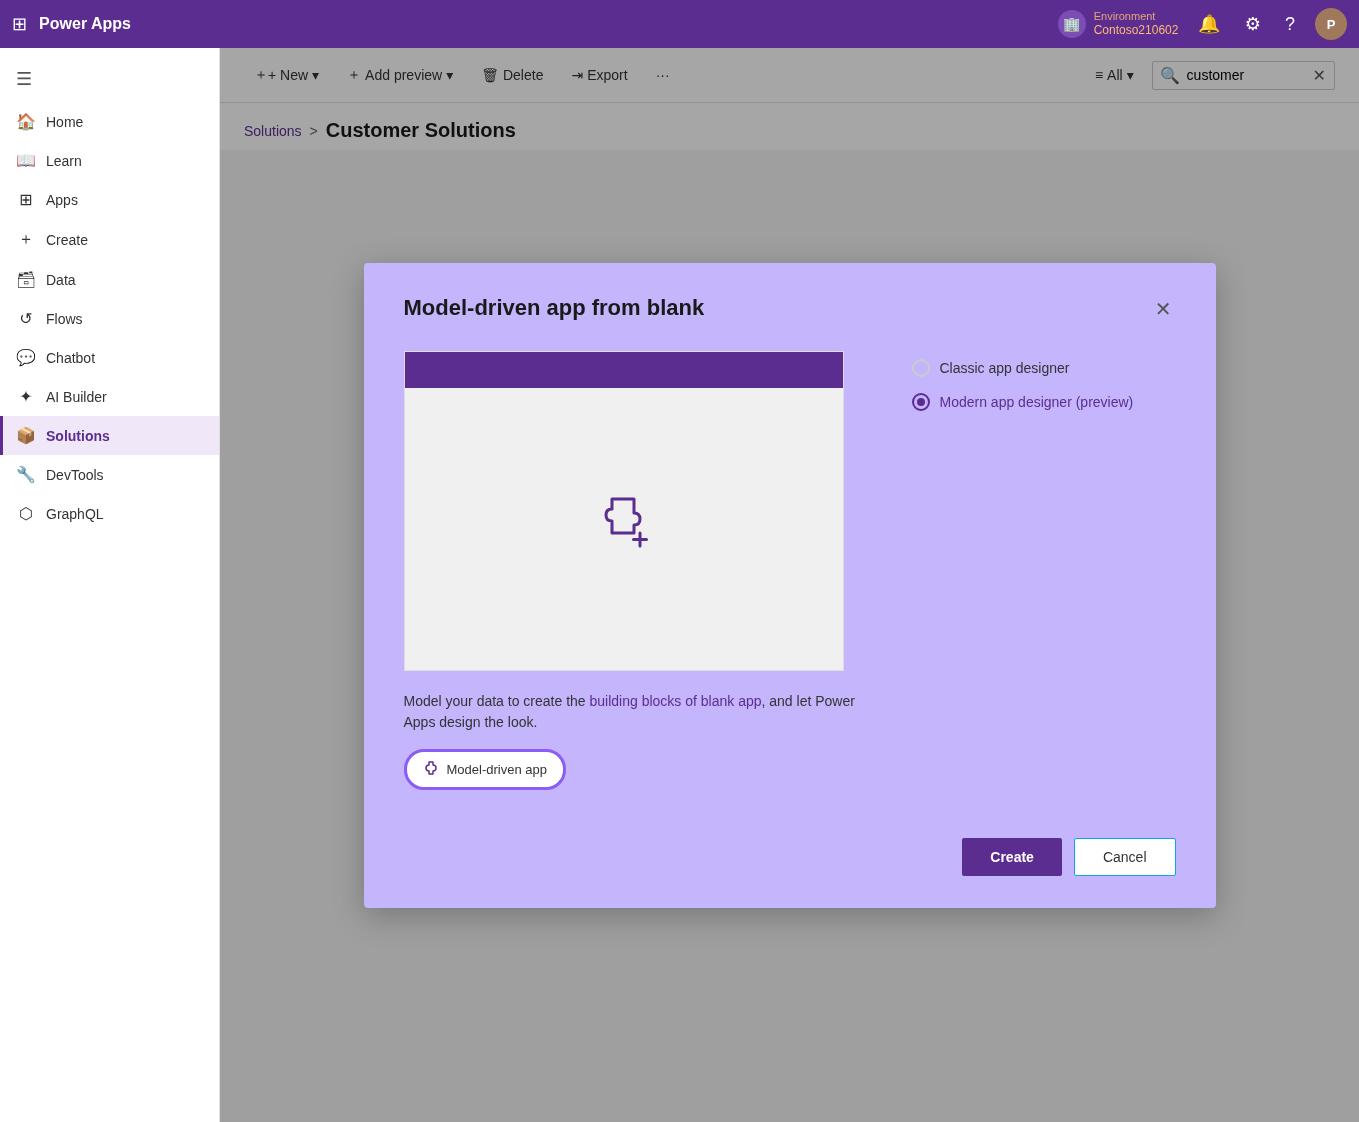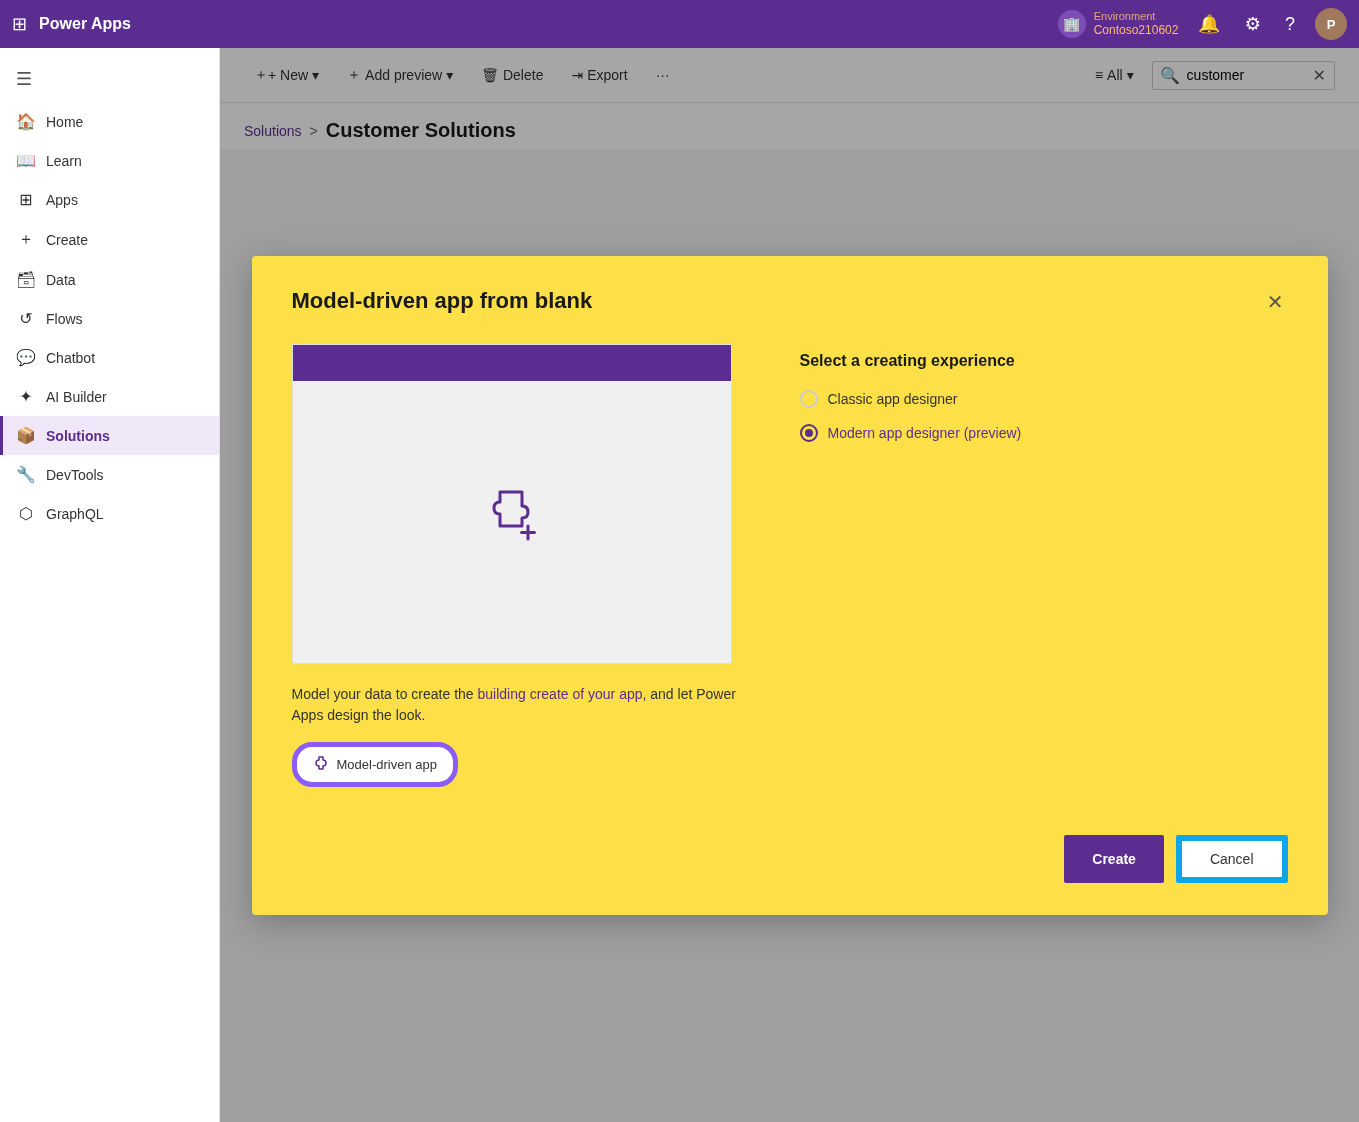--- a/index.html
+++ b/index.html
@@ -201,22 +201,22 @@
       inset: 0;
       background: rgba(0,0,0,0.35);
       z-index: 10;
       display: flex;
       align-items: center;
       justify-content: center;
     }
 
     
     .dialog {
-      background: #fde047;
-      width: 1076px;
+      background: #c4b5fd;
+      width: 852px;
       border-radius: 4px;
       box-shadow: 0 8px 32px rgba(0,0,0,0.25);
       padding: 32px 40px 32px 40px;
       position: relative;
     }
     .dialog-header {
       display: flex;
       align-items: flex-start;
       justify-content: space-between;
       margin-bottom: 28px;
@@ -268,21 +268,21 @@
       font-size: 14px;
       color: #333;
       line-height: 1.5;
       margin-bottom: 16px;
     }
     .app-type-badge {
       display: inline-flex;
       align-items: center;
       gap: 8px;
       padding: 8px 16px;
-      border: 5px solid #8b5cf6;
+      border: 3px solid #8b5cf6;
       border-radius: 20px;
       font-size: 13px;
       color: #333;
       cursor: pointer;
       background: white;
     }
     .app-type-icon { color: #5c2d91; font-size: 14px; }
 
     
     .dialog-right {
@@ -336,21 +336,21 @@
       border: none;
       padding: 10px 28px;
       font-size: 14px;
       font-weight: 600;
       border-radius: 2px;
       cursor: pointer;
     }
     .btn-secondary {
       background: white;
       color: #333;
-      border: 6px solid #0ea5e9;
+      border: 1px solid #0ea5e9;
       padding: 10px 28px;
       font-size: 14px;
       border-radius: 2px;
       cursor: pointer;
     }
 
     
     .puzzle-svg {
       display: flex;
       align-items: center;
@@ -492,35 +492,34 @@
 
                   <path d="M28 18 L28 28 Q22 28 22 34 Q22 40 28 40 L28 52 L50 52 L50 44 Q56 44 56 38 Q56 32 50 32 L50 18 Z" stroke="#5c2d91" stroke-width="3" fill="none" stroke-linejoin="round" stroke-linecap="round"></path>
 
                   <line x1="56" y1="52" x2="56" y2="65" stroke="#5c2d91" stroke-width="3" stroke-linecap="round"></line>
                   <line x1="49.5" y1="58.5" x2="62.5" y2="58.5" stroke="#5c2d91" stroke-width="3" stroke-linecap="round"></line>
                 </svg>
               </div>
             </div>
 
             <p class="dialog-desc">
-              <span>Model your data to create the </span><span style="color:#5c2d91">building create of your app</span><span>, and let Power Apps design the look.</span>
+              <span>Model your data to create the </span><span style="color:#5c2d91">building blocks of blank app</span><span>, and let Power Apps design the look.</span>
             </p>
 
             <button class="app-type-badge">
               <span class="app-type-icon">
                 <svg width="16" height="16" viewBox="0 0 16 16" fill="none">
                   <path d="M6 2L6 5Q3 5 3 8Q3 11 6 11L6 14L10 14L10 11Q13 11 13 8Q13 5 10 5L10 2Z" stroke="#5c2d91" stroke-width="1.5" fill="none" stroke-linejoin="round"></path>
                 </svg>
               </span>
               <span>Model-driven app</span>
             </button>
           </div>
 
           <div class="dialog-right">
-            <div class="experience-title">Select a creating experience</div>
 
             <div class="radio-option">
               <div class="radio-circle"></div>
               <span class="radio-label classic">Classic app designer</span>
             </div>
 
             <div class="radio-option">
               <div class="radio-circle selected">
                 <div class="radio-dot"></div>
               </div>

